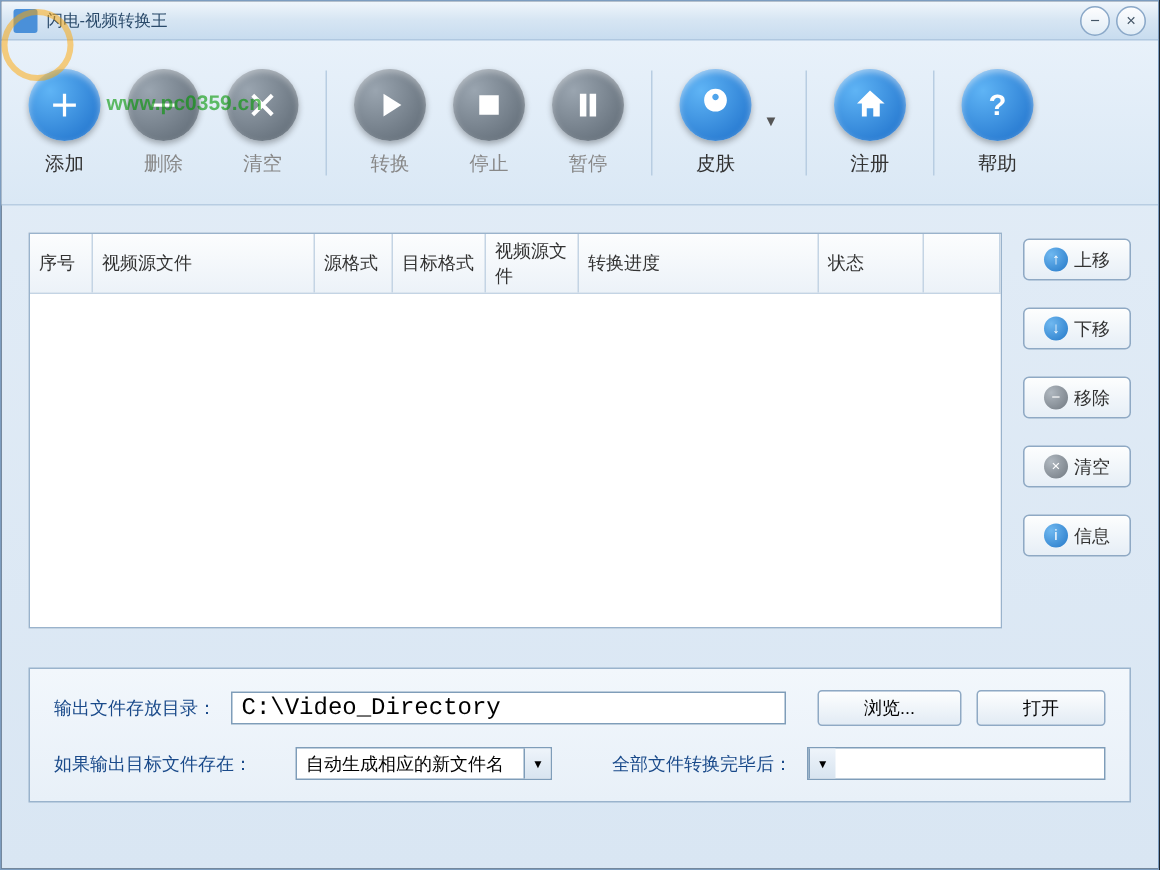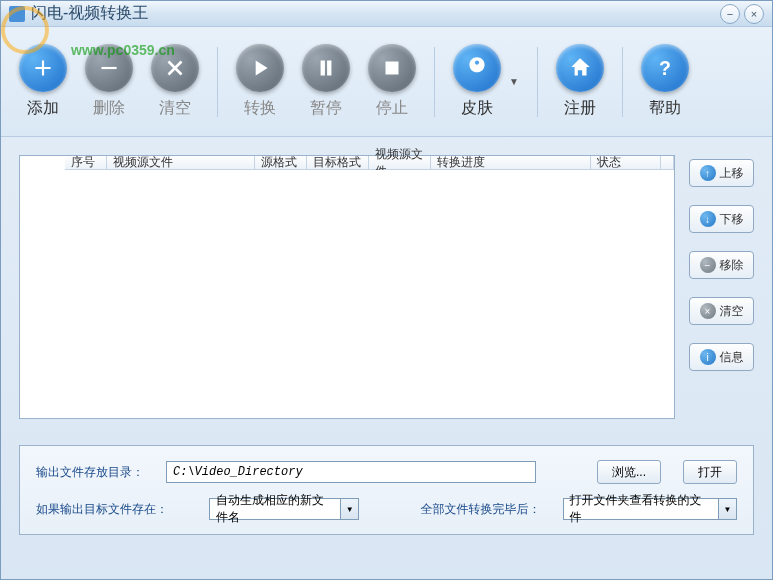--- a/index.html
+++ b/index.html
@@ -2,73 +2,73 @@
 <html><head>
   <meta charset="utf-8">
   <style>
     * { box-sizing: border-box; margin: 0; padding: 0; font-family: "Microsoft YaHei", SimSun, sans-serif; }
     body { width: 773px; height: 580px; background: #000; overflow: hidden; }
     
     .window { width: 773px; height: 580px; background: linear-gradient(to bottom, #e3edf7 0%, #d9e6f3 100%); border: 1px solid #7c9cbf; position: relative; }
     
     .titlebar { height: 26px; background: linear-gradient(to bottom, #f0f6fc 0%, #d6e5f3 50%, #c8dcef 100%); display: flex; align-items: center; padding: 0 8px; border-bottom: 1px solid #b0c8e0; position: relative; }
     .titlebar-icon { width: 16px; height: 16px; background: #4a90d9; border-radius: 2px; margin-right: 6px; }
-    .titlebar-text { font-size: 16px; color: #2a4a6a; }
+    .titlebar-text { font-size: 11px; color: #2a4a6a; }
     .window-controls { position: absolute; right: 8px; top: 3px; display: flex; gap: 4px; }
     .win-btn { width: 20px; height: 20px; border-radius: 50%; border: 1px solid #8aa8c8; background: linear-gradient(to bottom, #fdfdfe, #e0ecf6); display: flex; align-items: center; justify-content: center; cursor: pointer; font-size: 11px; color: #456; }
     
     .watermark { position: absolute; top: 5px; left: 0; font-size: 32px; font-weight: bold; z-index: 100; pointer-events: none; }
     .watermark-text { color: rgba(70, 130, 180, 0.45); letter-spacing: 2px; }
     .watermark-logo { display: inline-block; width: 48px; height: 48px; border: 4px solid rgba(255,165,0,0.5); border-radius: 50%; vertical-align: middle; position: relative; }
-    .watermark-url { position: absolute; top: 36px; left: 70px; font-size: 14px; color: rgba(0,150,0,0.6); font-weight: bold; }
+    .watermark-url { position: absolute; top: 54px; left: 70px; font-size: 14px; color: rgba(0,150,0,0.6); font-weight: bold; }
     
     .toolbar { height: 110px; background: linear-gradient(to bottom, #e8f1fa 0%, #dae8f5 100%); display: flex; align-items: center; padding: 10px 18px; gap: 0; border-bottom: 1px solid #b8cde2; }
     .tool-group { display: flex; gap: 18px; }
     .tool-sep { width: 1px; height: 70px; background: #b8cde2; margin: 0 18px; }
     .tool-btn { display: flex; flex-direction: column; align-items: center; gap: 6px; cursor: pointer; }
     .tool-icon { width: 48px; height: 48px; border-radius: 50%; display: flex; align-items: center; justify-content: center; position: relative; }
     .tool-icon-blue { background: radial-gradient(circle at 30% 30%, #5fb4f5, #1a6cc8); box-shadow: inset 0 2px 4px rgba(255,255,255,0.5), 0 2px 4px rgba(0,0,0,0.3); }
     .tool-icon-gray { background: radial-gradient(circle at 30% 30%, #9aa5b0, #5a6570); box-shadow: inset 0 2px 4px rgba(255,255,255,0.4), 0 2px 4px rgba(0,0,0,0.3); }
     .tool-icon svg { width: 26px; height: 26px; }
-    .tool-label { font-size: 16px; color: #333; }
+    .tool-label { font-size: 13px; color: #333; }
     .tool-label-gray { color: #888; }
     .skin-dropdown { font-size: 10px; color: #555; margin-left: -10px; align-self: center; }
     
     .content { padding: 18px; display: flex; gap: 14px; height: 300px; }
     .table-wrap { flex: 1; border: 1px solid #9ab3cc; background: #fff; display: flex; flex-direction: column; }
-    .table-header { display: flex; background: linear-gradient(to bottom, #fcfdfe, #ecf2f8); border-bottom: 1px solid #c4d4e4; height: 14px; margin-left: 45px; }
+    .table-header { display: flex; background: linear-gradient(to bottom, #fcfdfe, #ecf2f8); border-bottom: 1px solid #c4d4e4; height: 40px; }
     .th { border-right: 1px solid #c4d4e4; font-size: 12px; padding: 3px 6px; color: #333; display: flex; align-items: center; }
     .th-0 { width: 42px; }
     .th-1 { width: 148px; text-align: right; }
     .th-2 { width: 52px; }
     .th-3 { width: 62px; }
     .th-4 { width: 62px; }
     .th-5 { width: 160px; }
     .th-6 { width: 70px; }
     .th-7 { flex: 1; }
     .table-body { flex: 1; background: #fff; }
     
     .side-buttons { width: 72px; display: flex; flex-direction: column; gap: 18px; padding-top: 4px; }
     .side-btn { height: 28px; border: 1px solid #8fa9c4; background: linear-gradient(to bottom, #fdfefe, #e6eef6); border-radius: 4px; display: flex; align-items: center; justify-content: center; gap: 4px; cursor: pointer; font-size: 12px; color: #333; }
     .side-btn-icon { width: 16px; height: 16px; border-radius: 50%; display: flex; align-items: center; justify-content: center; font-size: 10px; }
     .icon-blue-circle { background: radial-gradient(circle at 30% 30%, #6fb8f0, #2478c8); color: #fff; }
     .icon-gray-circle { background: radial-gradient(circle at 30% 30%, #b0b8c0, #707880); color: #fff; }
     
     .bottom-panel { margin: 8px 18px 18px 18px; border: 1px solid #9ab3cc; background: linear-gradient(to bottom, #f2f7fc, #e8f0f8); padding: 14px 16px; }
-    .form-row { display: flex; align-items: center; gap: 22px; margin-bottom: 14px; font-size: 12px; }
+    .form-row { display: flex; align-items: center; gap: 10px; margin-bottom: 14px; font-size: 12px; }
     .form-row:last-child { margin-bottom: 0; }
     .form-label { color: #1a4a8a; white-space: nowrap; }
-    .text-input { height: 22px; border: 1px solid #7f9db9; background: #fff; padding: 2px 6px; font-size: 12px; font-family: "Courier New", monospace; font-style: italic; }
+    .text-input { height: 22px; border: 1px solid #7f9db9; background: #fff; padding: 2px 6px; font-size: 16px; font-family: "Courier New", monospace; }
     .path-input { width: 370px; }
     .combo { height: 22px; border: 1px solid #7f9db9; background: #fff; display: flex; align-items: center; position: relative; }
     .combo-text { flex: 1; padding: 0 6px; font-size: 12px; }
     .combo-arrow { width: 18px; height: 100%; border-left: 1px solid #7f9db9; background: linear-gradient(to bottom, #eef4fa, #d8e4f0); display: flex; align-items: center; justify-content: center; font-size: 8px; }
     .combo-1 { width: 172px; margin-left: 19px; }
     .combo-2 { width: 200px; }
-    .btn { height: 24px; padding: 0 14px; border: 1px solid #8fa9c4; background: linear-gradient(to bottom, #fdfefe, #e2ebf4); border-radius: 3px; font-size: 12px; cursor: pointer; display: flex; align-items: center; }
+    .btn { height: 24px; padding: 0 30px; border: 1px solid #8fa9c4; background: linear-gradient(to bottom, #fdfefe, #e2ebf4); border-radius: 3px; font-size: 12px; cursor: pointer; display: flex; align-items: center; }
   </style>
 </head>
 <body>
 
 <div class="window">
 
   <div class="titlebar">
     <div class="titlebar-icon"></div>
     <span class="titlebar-text">闪电-视频转换王</span>
     <div class="window-controls">
@@ -115,32 +115,32 @@
         <div class="tool-icon tool-icon-gray">
           <svg viewBox="0 0 24 24">
               <path fill="#fff" d="M8 5v14l11-7z"></path>
             </svg>
         </div>
         <span class="tool-label tool-label-gray">转换</span>
       </div>
       <div class="tool-btn">
         <div class="tool-icon tool-icon-gray">
           <svg viewBox="0 0 24 24">
+              <rect x="6" y="6" width="12" height="12" fill="#fff"></rect>
+            </svg>
+        </div>
+        <span class="tool-label tool-label-gray">停止</span>
+      </div>
+      <div class="tool-btn">
+        <div class="tool-icon tool-icon-gray">
+          <svg viewBox="0 0 24 24">
               <path fill="#fff" d="M7 5h4v14H7zM13 5h4v14h-4z"></path>
             </svg>
         </div>
         <span class="tool-label tool-label-gray">暂停</span>
-      </div>
-      <div class="tool-btn">
-        <div class="tool-icon tool-icon-gray">
-          <svg viewBox="0 0 24 24">
-              <rect x="6" y="6" width="12" height="12" fill="#fff"></rect>
-            </svg>
-        </div>
-        <span class="tool-label tool-label-gray">停止</span>
       </div>
     </div>
     <div class="tool-sep"></div>
     <div class="tool-group">
       <div class="tool-btn">
         <div class="tool-icon tool-icon-blue">
           <svg viewBox="0 0 24 24">
               <path fill="#fff" d="M12 2C8 2 5 5 5 9s3 7 7 7 7-3 7-7-3-7-7-7zm0 3c1 0 2 1 2 2s-1 2-2 2-2-1-2-2 1-2 2-2z"></path>
             </svg>
         </div>
@@ -220,19 +220,18 @@
     </div>
     <div class="form-row">
       <span class="form-label">如果输出目标文件存在：</span>
       <div class="combo combo-1">
         <span class="combo-text">自动生成相应的新文件名</span>
         <span class="combo-arrow">▼</span>
       </div>
       <span style="width:20px"></span>
       <span class="form-label">全部文件转换完毕后：</span>
       <div class="combo combo-2">
-        <span class="combo-text">打开文件夹查看转换的文件</span>
         <span class="combo-arrow">▼</span>
       </div>
     </div>
   </div>
 
 </div>
 
 </body></html>

